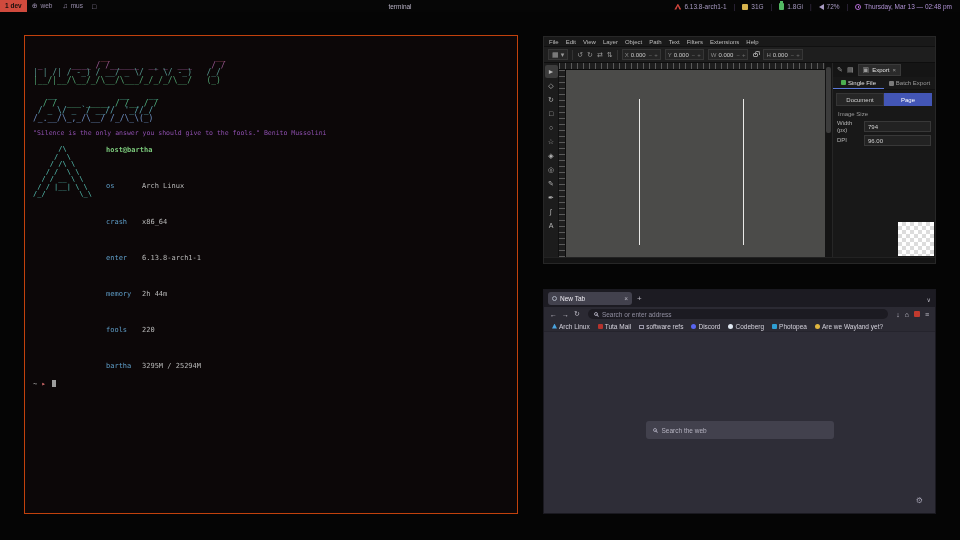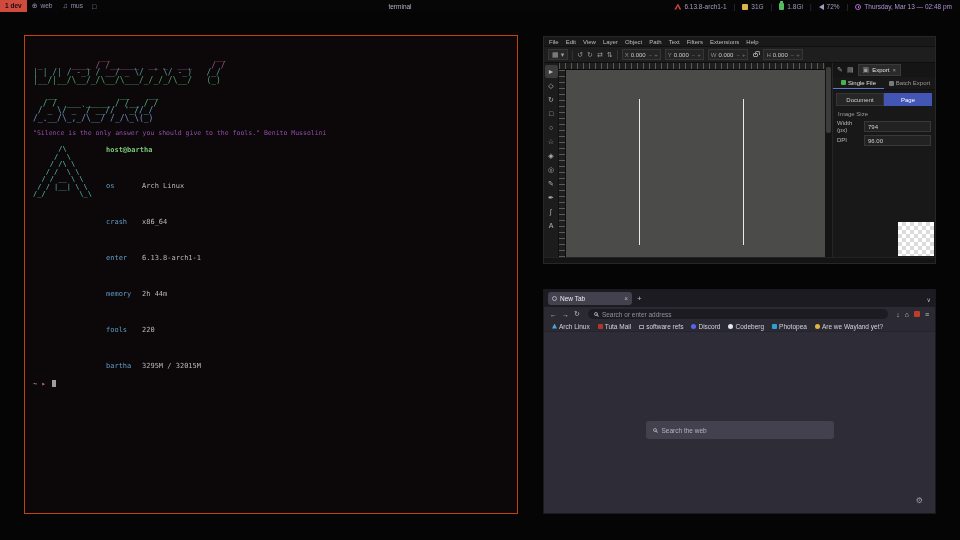--- a/index.html
+++ b/index.html
@@ -214,21 +214,21 @@
         <div class="frow">
           <span class="flabel">enter</span><span class="fvalue">6.13.8-arch1-1</span>
         </div>
         <div class="frow">
           <span class="flabel">memory</span><span class="fvalue">2h 44m</span>
         </div>
         <div class="frow">
           <span class="flabel">fools</span><span class="fvalue">220</span>
         </div>
         <div class="frow">
-          <span class="flabel">bartha</span><span class="fvalue">3295M / 32015M</span>
+          <span class="flabel">bartha</span><span class="fvalue">3295M / 25294M</span>
         </div>
       </div>
     </div>
     <div class="t-prompt">
       <span>~</span>
       <span class="psym">▸</span>
       <span class="cursor"></span>
     </div>
   </div>
 

